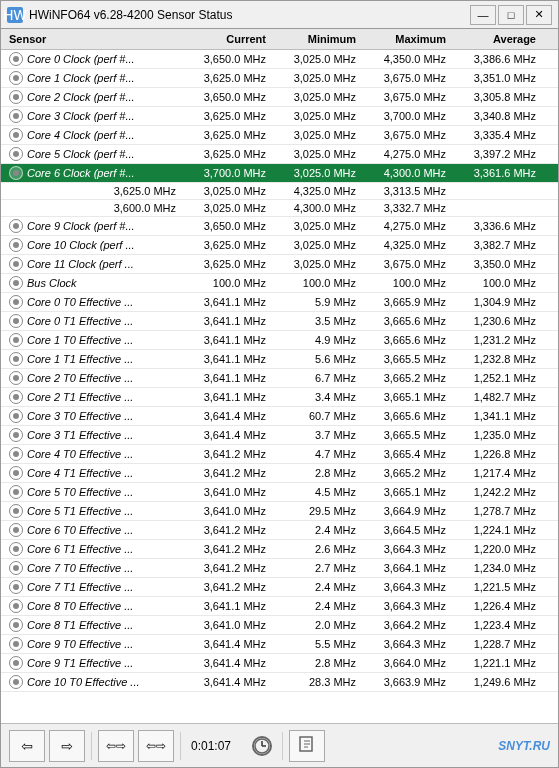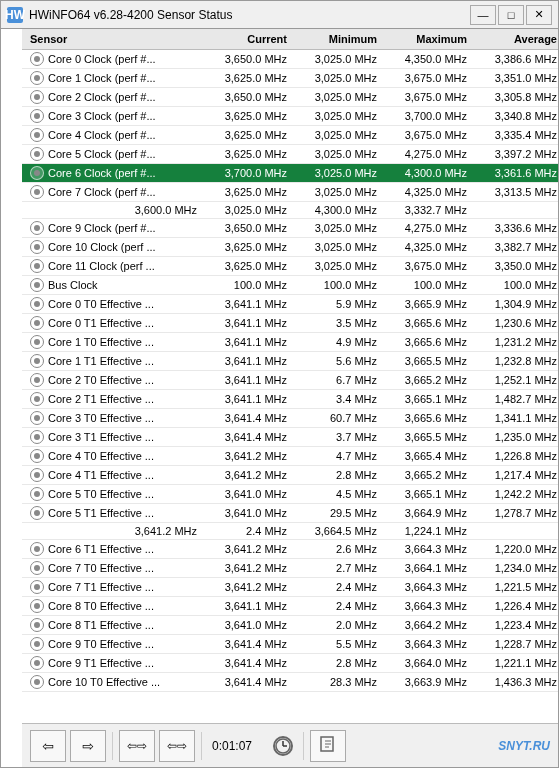--- a/index.html
+++ b/index.html
@@ -54,21 +54,20 @@
       justify-content: center;
       font-size: 11px;
     }
 
     .main-window {
       border: 1px solid #999;
       background: white;
       height: 740px;
       display: flex;
       flex-direction: column;
-      padding-left: 21px;
     }
     .table-header {
       display: grid;
       grid-template-columns: 175px 90px 90px 90px 90px;
       background: #e8e8e8;
       border-bottom: 1px solid #bbb;
       padding: 2px 4px;
       font-weight: bold;
       font-size: 11px;
       color: #000;
@@ -121,21 +120,21 @@
       width: 6px;
       height: 6px;
       border-radius: 50%;
       background: #888;
     }
     .cell {
       text-align: right;
       padding: 1px 4px;
       white-space: nowrap;
     }
-    .cell.left { text-align: left; }
+    .cell.left { text-align: left; font-style: italic; }
     .sensor-label {
       overflow: hidden;
       text-overflow: ellipsis;
       white-space: nowrap;
       font-size: 11px;
     }
 
     .toolbar {
       height: 44px;
       background: #f0f0f0;
@@ -187,21 +186,21 @@
       font-weight: bold;
       color: #4a90d9;
       font-style: italic;
     }
   </style>
 </head>
 <body>
 
 <div class="title-bar">
   <div class="title-bar-icon">
-    <span style="font-size:12px; font-weight:bold;">HW</span>
+    <span style="font-size:14px; font-weight:normal;">HW</span>
   </div>
   <span class="title-bar-text">HWiNFO64 v6.28-4200 Sensor Status</span>
   <div class="title-bar-controls">
     <button class="title-btn">—</button>
     <button class="title-btn">□</button>
     <button class="title-btn close">✕</button>
   </div>
 </div>
 
 <div class="main-window">
@@ -278,24 +277,20 @@
     <div class="cell left sensor-name" style="color: white;">
       <div class="sensor-icon" style="border-color: rgba(255, 255, 255, 0.6); background: rgba(255, 255, 255, 0.2);"></div>
       <span class="sensor-label" style="color: white;">Core 6 Clock (perf #...</span>
     </div>
     <div class="cell" style="color: white;">3,700.0 MHz</div>
     <div class="cell" style="color: white;">3,025.0 MHz</div>
     <div class="cell" style="color: white;">4,300.0 MHz</div>
     <div class="cell" style="color: white;">3,361.6 MHz</div>
   </div>
       <div class="table-row">
-    <div class="cell left sensor-name">
-      <div class="sensor-icon"></div>
-      <span class="sensor-label">Core 7 Clock (perf #...</span>
-    </div>
     <div class="cell">3,625.0 MHz</div>
     <div class="cell">3,025.0 MHz</div>
     <div class="cell">4,325.0 MHz</div>
     <div class="cell">3,313.5 MHz</div>
   </div>
       <div class="table-row">
     <div class="cell">3,600.0 MHz</div>
     <div class="cell">3,025.0 MHz</div>
     <div class="cell">4,300.0 MHz</div>
     <div class="cell">3,332.7 MHz</div>
@@ -454,20 +449,24 @@
     <div class="cell left sensor-name">
       <div class="sensor-icon"></div>
       <span class="sensor-label">Core 5 T1 Effective ...</span>
     </div>
     <div class="cell">3,641.0 MHz</div>
     <div class="cell">29.5 MHz</div>
     <div class="cell">3,664.9 MHz</div>
     <div class="cell">1,278.7 MHz</div>
   </div>
       <div class="table-row">
+    <div class="cell left sensor-name">
+      <div class="sensor-icon"></div>
+      <span class="sensor-label">Core 6 T0 Effective ...</span>
+    </div>
     <div class="cell">3,641.2 MHz</div>
     <div class="cell">2.4 MHz</div>
     <div class="cell">3,664.5 MHz</div>
     <div class="cell">1,224.1 MHz</div>
   </div>
       <div class="table-row">
     <div class="cell left sensor-name">
       <div class="sensor-icon"></div>
       <span class="sensor-label">Core 6 T1 Effective ...</span>
     </div>
@@ -537,21 +536,21 @@
     <div class="cell">1,221.1 MHz</div>
   </div>
       <div class="table-row">
     <div class="cell left sensor-name">
       <div class="sensor-icon"></div>
       <span class="sensor-label">Core 10 T0 Effective ...</span>
     </div>
     <div class="cell">3,641.4 MHz</div>
     <div class="cell">28.3 MHz</div>
     <div class="cell">3,663.9 MHz</div>
-    <div class="cell">1,436.3 MHz</div>
+    <div class="cell">1,249.6 MHz</div>
   </div>
     </div>
 
   <div class="toolbar">
     <button class="toolbar-btn" title="Back">
       <span style="font-size:14px;">⇦</span>
     </button>
     <button class="toolbar-btn" title="Forward">
       <span style="font-size:14px;">⇨</span>
     </button>

